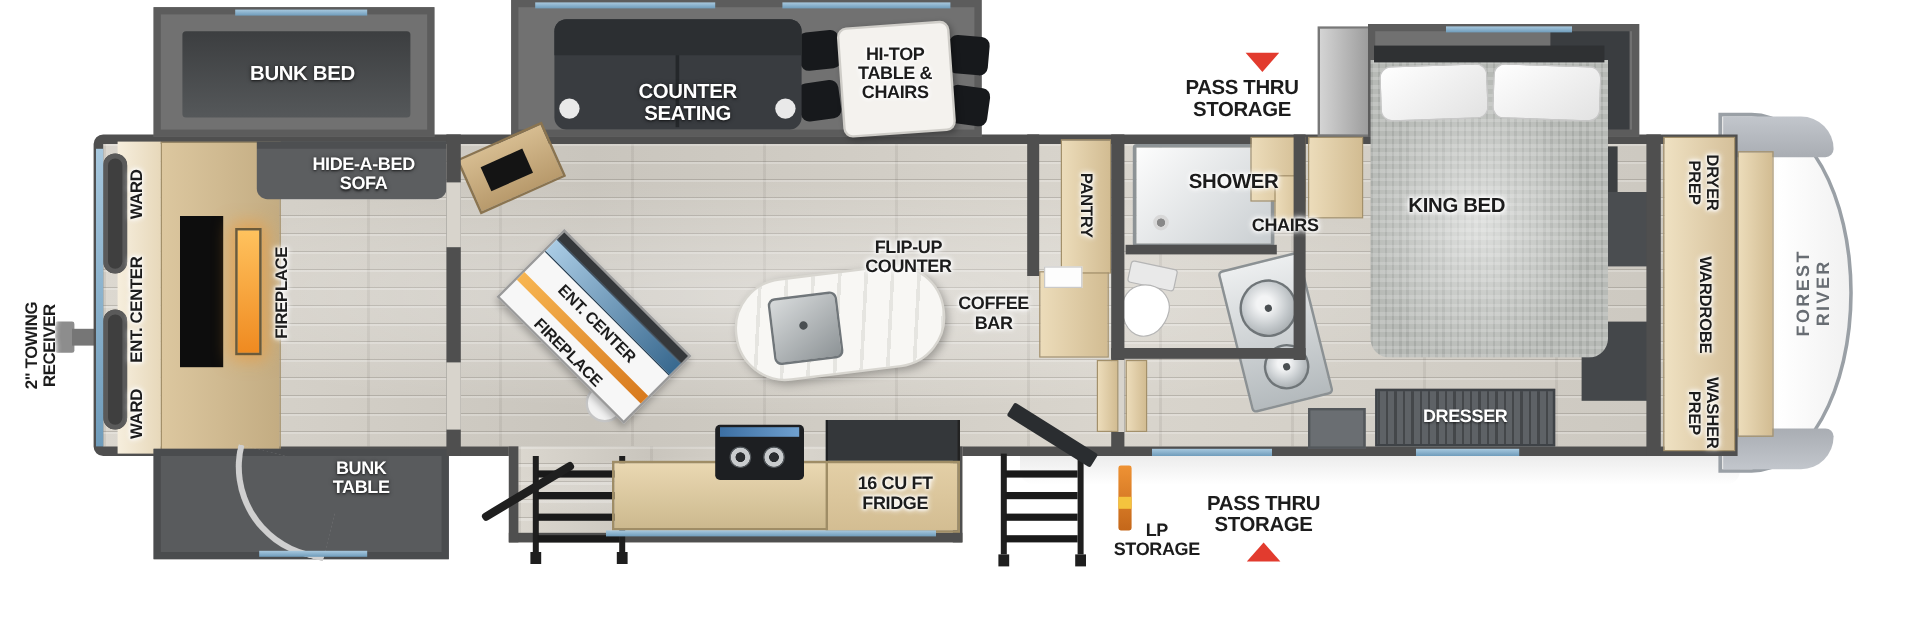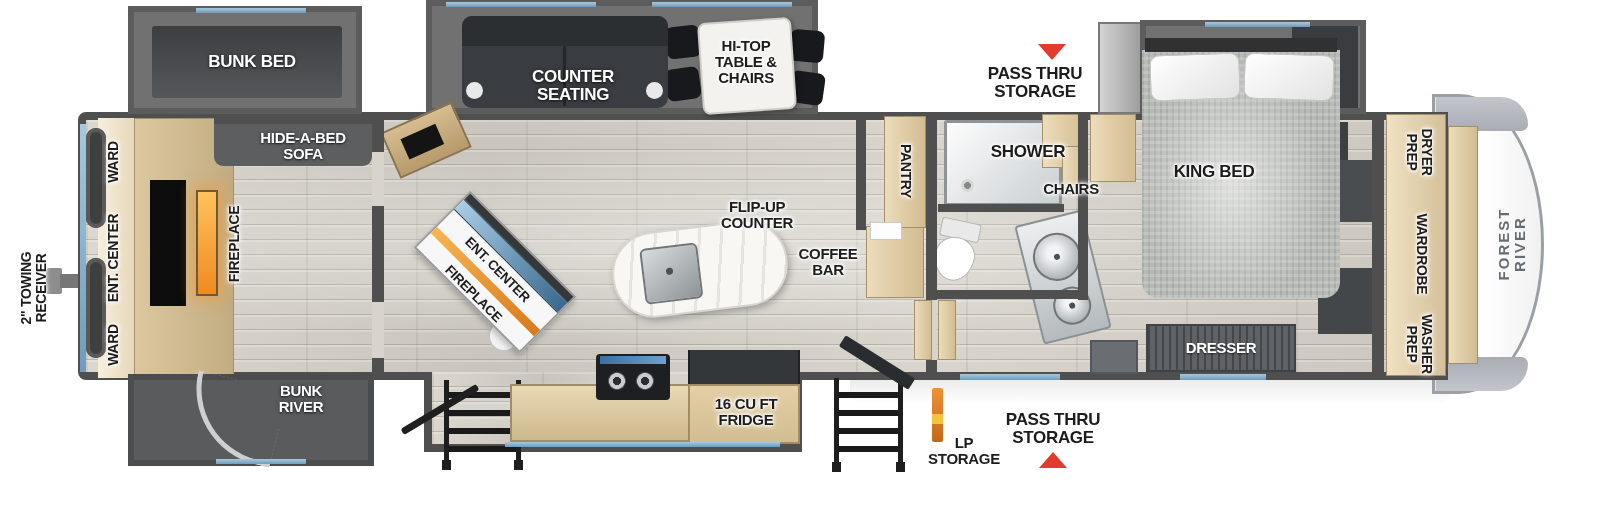--- a/index.html
+++ b/index.html
@@ -97,21 +97,21 @@
 CHAIRS</div>
 
   <div class="abs slide" style="left:1140px;top:20px;width:226px;height:94px;"></div>
   <div class="abs" style="left:1292px;top:26px;width:66px;height:82px;background:#3a3d40;z-index:7;"></div>
   <div class="abs blue" style="left:1205px;top:22px;width:105px;height:5px;"></div>
 
   <div class="abs slide" style="left:128px;top:374px;width:246px;height:92px;background:#595b5d;border-color:#4a4c4e;"></div>
   <div class="abs" style="left:188px;top:380px;width:92px;height:78px;border-left:5px solid #cfcfcf;border-bottom:5px solid #cfcfcf;border-bottom-left-radius:95px;box-sizing:border-box;transform:rotate(14deg);z-index:8;"></div>
   <div class="abs blue" style="left:216px;top:459px;width:90px;height:5px;"></div>
   <div class="ctr lbl white" style="left:301px;top:399px;">BUNK
-RIVER</div>
+TABLE</div>
 
   <div class="abs blue" style="left:80px;top:124px;width:6px;height:248px;"></div>
   <div class="abs" style="left:86px;top:128px;width:20px;height:100px;background:#3f3f3f;border-radius:10px;z-index:5;box-shadow:inset 0 0 0 4px #5a5a5a;"></div>
   <div class="abs" style="left:86px;top:258px;width:20px;height:100px;background:#3f3f3f;border-radius:10px;z-index:5;box-shadow:inset 0 0 0 4px #5a5a5a;"></div>
 
   <div class="abs" style="left:98px;top:118px;width:36px;height:260px;background:linear-gradient(90deg,#f6eedd,#e7d8ba);z-index:4;"></div>
   <div class="abs tan" style="left:134px;top:118px;width:100px;height:260px;background:linear-gradient(90deg,#dcc79f,#c3ac82);z-index:4;"></div>
   <div class="abs" style="left:150px;top:180px;width:36px;height:126px;background:#0d0d0d;z-index:5;"></div>
   <div class="abs" style="left:196px;top:190px;width:22px;height:106px;background:linear-gradient(180deg,#ffc25e,#ef8a20);box-shadow:0 0 14px 4px rgba(245,150,40,.55);z-index:5;border:2px solid #6b5a3a;box-sizing:border-box;"></div>
   <div class="ctr rm90 lbl small" style="left:114px;top:162px;">WARD</div>

